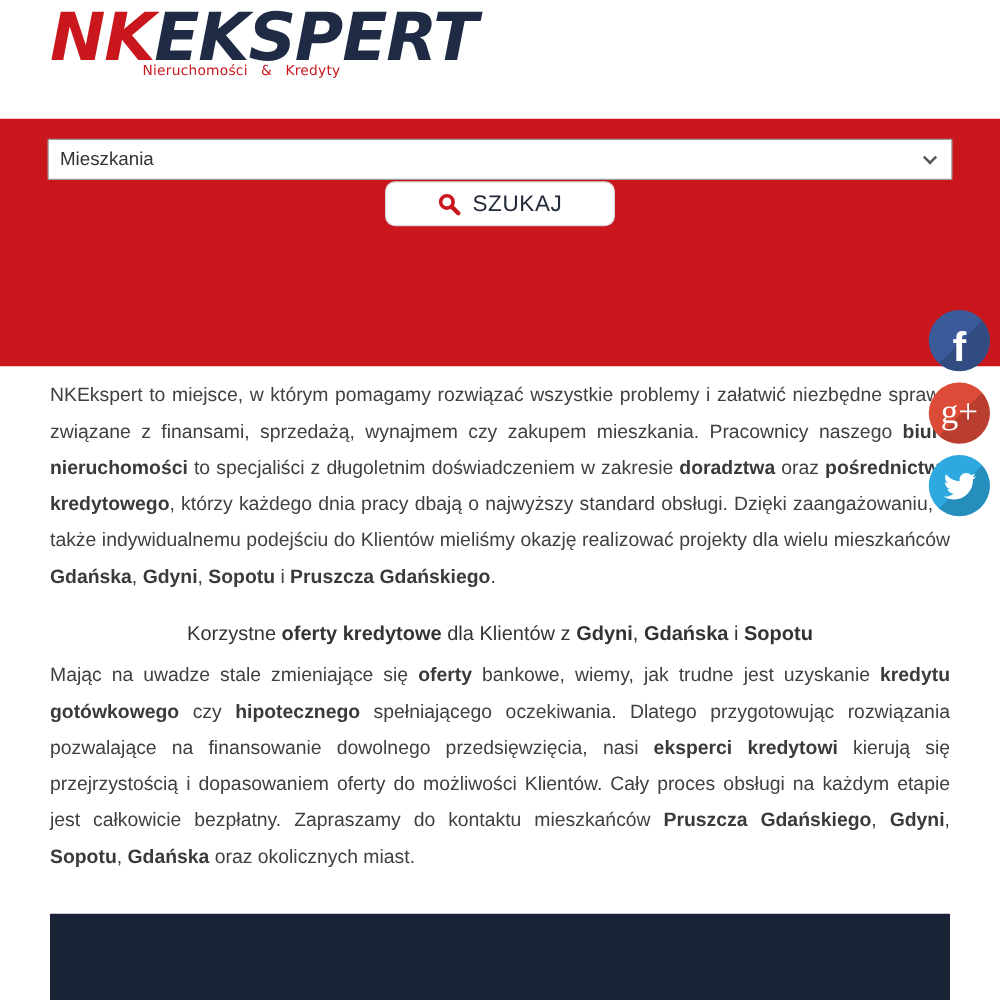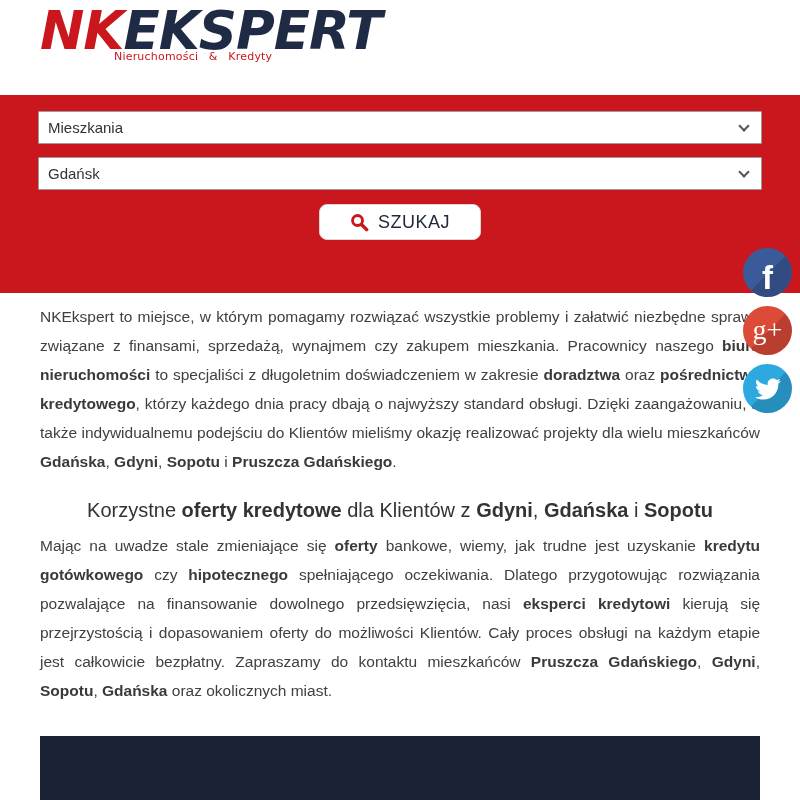--- a/index.html
+++ b/index.html
@@ -37,42 +37,42 @@
     font-weight:400;font-size:11px;color:var(--c-accent);
     word-spacing:7px;letter-spacing:0.2px;
   }
   
   .search-band{
     position:relative;
     height:198px;
     background:var(--c-accent);
     padding:16px 38px 0 38px;
   }
-  .select-wrap{position:relative;margin-bottom:13px;}
+  .select-wrap{position:relative;}
   .select-wrap select{
     -webkit-appearance:none;appearance:none;
     width:100%;height:33px;
     border:1px solid var(--c-select-border);
     border-radius:1px;
     background:#ffffff;
     padding:0 28px 0 9px;
     font-family:"Liberation Sans", sans-serif;
     font-size:15px;color:#333333;
   }
   .chevron{
     position:absolute;right:14px;top:11px;
     width:8px;height:8px;
     border-right:2px solid #555;border-bottom:2px solid #555;
     transform:rotate(45deg);
     pointer-events:none;
   }
   .btn-row{text-align:center;}
   .search-btn{
     display:inline-flex;align-items:center;justify-content:center;gap:9px;
-    width:162px;height:36px;margin-top:1px;
+    width:184px;height:36px;margin-top:1px;
     background:#ffffff;border:1px solid #d6d6d6;border-radius:8px;
     font-family:"Liberation Sans", sans-serif;
     font-size:18px;letter-spacing:0.5px;color:#222a3a;
     cursor:pointer;
   }
   
   .social{position:absolute;right:8px;top:248px;width:49px;z-index:20;}
   .soc{
     position:relative;display:flex;align-items:center;justify-content:center;
     width:49px;height:49px;border-radius:50%;
@@ -99,21 +99,21 @@
   }
   .para{
     margin-top:9px;
     font-size:15.5px;line-height:29px;color:var(--c-text);
     text-align:justify;
   }
   .para b{font-weight:700;color:#3a3a3a;}
   .h2{
     margin-top:23px;
     text-align:center;
-    font-size:20px;font-weight:400;color:var(--c-heading);
+    font-size:16px;font-weight:400;color:var(--c-heading);
   }
   .h2 b{font-weight:700;}
   
   .photo-block{
     position:relative;
     margin-top:31px;
     width:720px;height:130px;
     background:var(--c-dark-block);
   }
 </style>
@@ -128,26 +128,20 @@
         <span class="logo-nk">NK</span><span class="logo-ekspert">EKSPERT</span>
       </div>
       <div class="logo-tagline">Nieruchomości  &amp;  Kredyty</div>
     </div>
   </div>
 
   <div class="search-band">
     <div class="select-wrap">
       <select>
         <option>Mieszkania</option>
-      </select>
-      <span class="chevron"></span>
-    </div>
-    <div class="select-wrap">
-      <select>
-        <option>Gdańsk</option>
       </select>
       <span class="chevron"></span>
     </div>
     <div class="btn-row">
       <button class="search-btn">
         <svg width="19" height="19" viewBox="0 0 24 24" aria-hidden="true">
           <circle cx="9.5" cy="9.5" r="6.3" fill="none" stroke="#c9171d" stroke-width="3.6"></circle>
           <line x1="14.5" y1="14.5" x2="21" y2="21" stroke="#c9171d" stroke-width="4.4" stroke-linecap="round"></line>
         </svg>
         <span>SZUKAJ</span>

